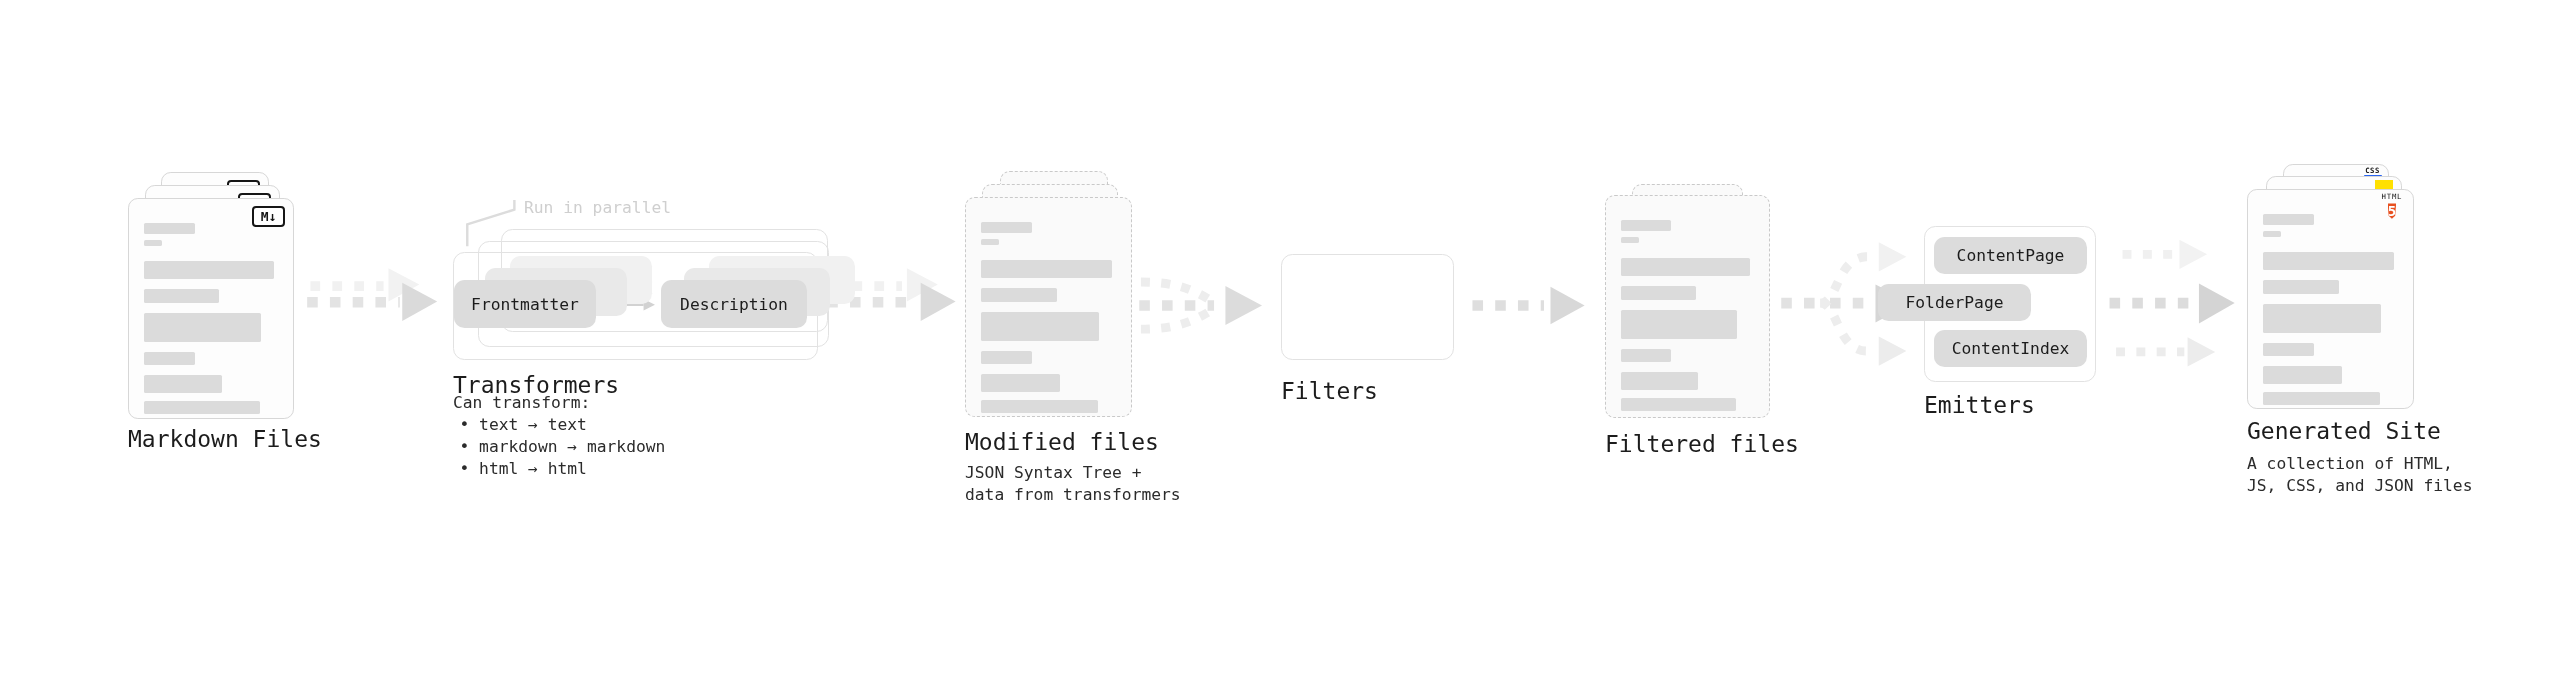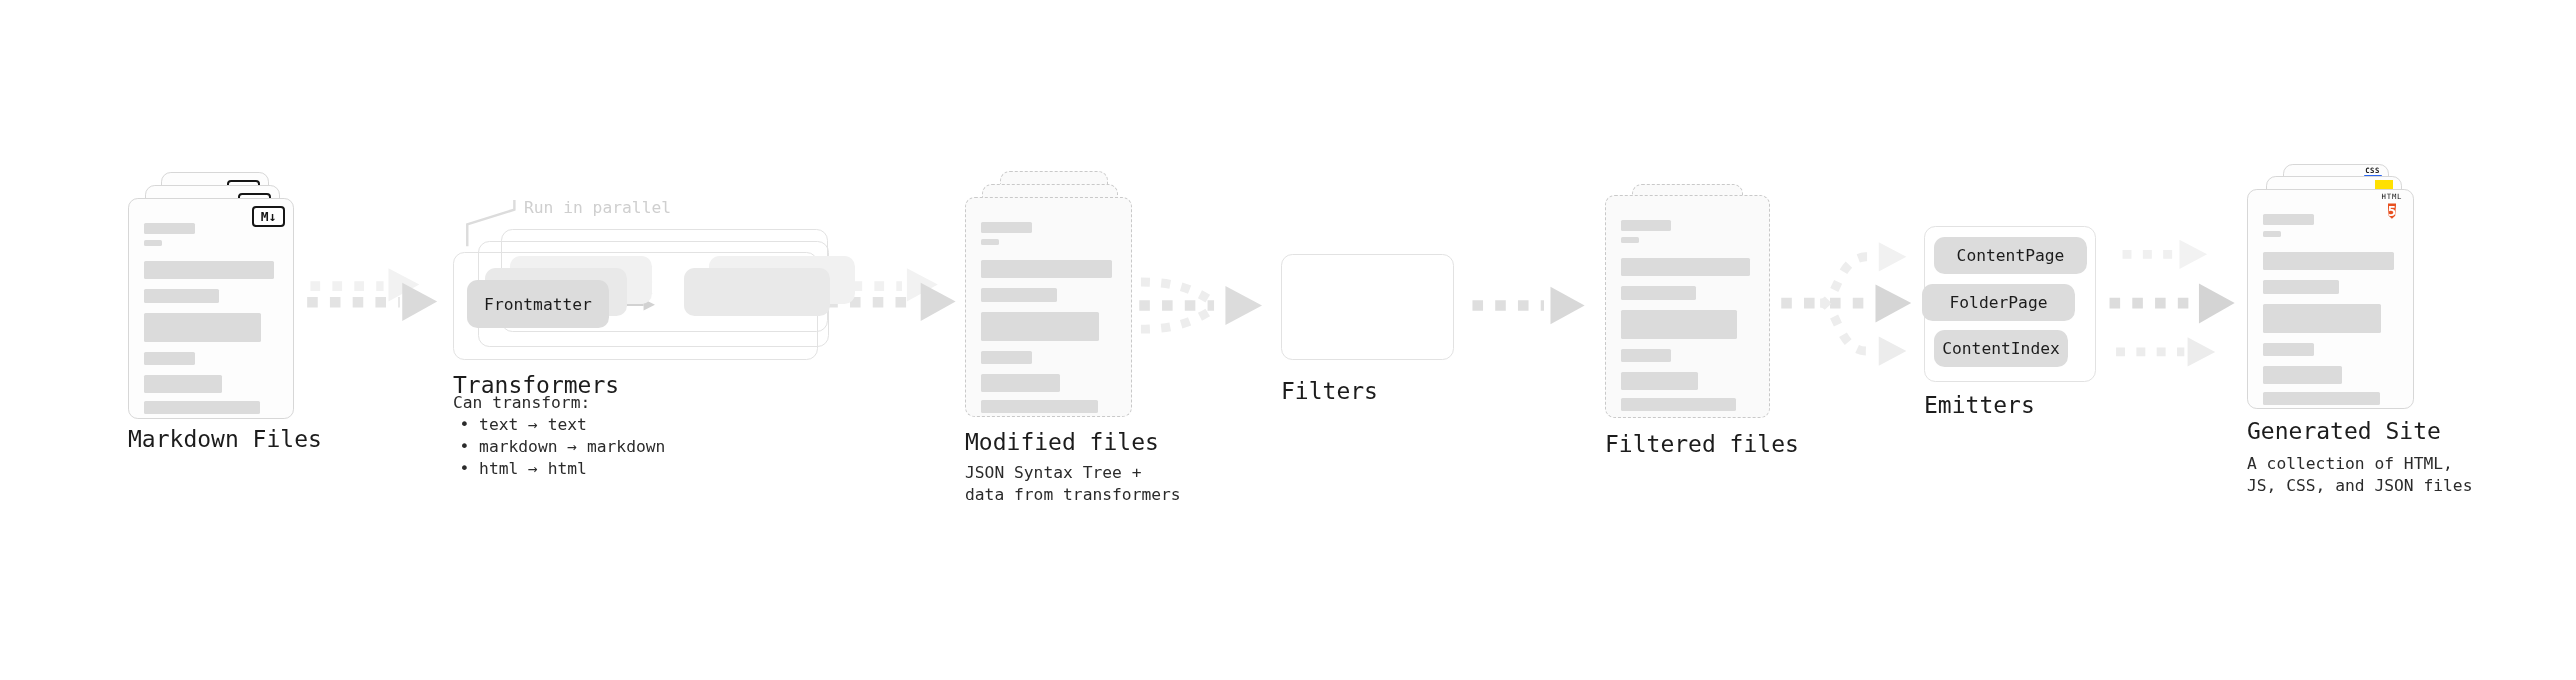--- a/index.html
+++ b/index.html
@@ -136,21 +136,22 @@
   <h2 class="label" style="left:128px; top:426px; z-index:4">Markdown Files</h2>
 
   <div class="annotation" style="left:524px; top:198px; z-index:2">Run in parallel</div>
   <div class="panel" style="left:501px; top:229px; width:327px; height:103px; z-index:2"></div>
   <div class="panel" style="left:478px; top:241px; width:351px; height:106px; z-index:2"></div>
   <div class="panel" style="left:453px; top:252px; width:365px; height:108px; z-index:2"></div>
   <div class="pill ghost2" style="left:510px; top:256px; width:142px; height:48px; z-index:3"></div>
   <div class="pill ghost2" style="left:709px; top:256px; width:146px; height:48px; z-index:3"></div>
   <div class="pill ghost1" style="left:485px; top:268px; width:142px; height:48px; z-index:4"></div>
   <div class="pill ghost1" style="left:684px; top:268px; width:146px; height:48px; z-index:4"></div>
-  <div class="pill" style="left:467px; top:280px; width:142px; height:48px; z-index:5">Frontmatter</div>
+  <div class="pill" style="left:454px; top:280px; width:142px; height:48px; z-index:5">Frontmatter</div>
+  <div class="pill" style="left:661px; top:280px; width:146px; height:48px; z-index:5">Description</div>
   <h2 class="label" style="left:453px; top:372px; z-index:4">Transformers</h2>
   <div class="desc" style="left:453px; top:392px; z-index:4">
     <div>Can transform:</div>
     <div class="bullet-row">
       <span class="blt">•</span>
       <span>text → text</span>
     </div>
     <div class="bullet-row">
       <span class="blt">•</span>
       <span>markdown → markdown</span>
@@ -194,22 +195,22 @@
         <div class="bar" style="width: 90%; height: 29px;"></div>
         <div class="bar" style="width: 39%; height: 13px;"></div>
         <div class="bar" style="width: 60%; height: 18px;"></div>
         <div class="bar" style="width: 89%; height: 13px;"></div>
       </div>
   </div>
   <h2 class="label" style="left:1605px; top:431px; z-index:4">Filtered files</h2>
 
   <div class="panel filled" style="left:1924px; top:226px; width:172px; height:156px; z-index:2"></div>
   <div class="pill" style="left:1934px; top:237px; width:153px; height:37px; z-index:3">ContentPage</div>
-  <div class="pill" style="left:1922px; top:284px; width:153px; height:37px; z-index:3">FolderPage</div>
-  <div class="pill" style="left:1934px; top:330px; width:134px; height:37px; z-index:3">ContentIndex</div>
+  <div class="pill" style="left:1878px; top:284px; width:153px; height:37px; z-index:3">FolderPage</div>
+  <div class="pill" style="left:1934px; top:330px; width:153px; height:37px; z-index:3">ContentIndex</div>
   <h2 class="label" style="left:1924px; top:392px; z-index:4">Emitters</h2>
 
   <div class="doc solid" style="left:2283px; top:164px; width:106px; height:220px; z-index:2">
     <div class="badge-css">
       <span class="css-word">CSS</span>
       <span class="css-bar" style="background-color: rgb(41, 101, 241);"></span>
     </div>
   </div>
   <div class="doc solid" style="left:2266px; top:176px; width:136px; height:220px; z-index:3">
     <span class="badge-js" style="background-color: rgb(255, 224, 0);"></span>

